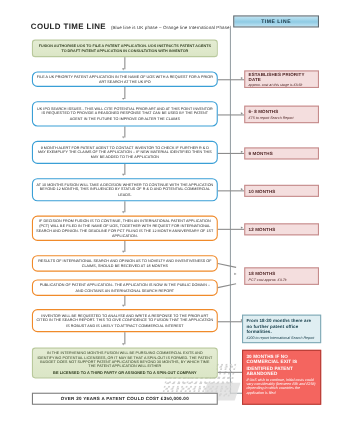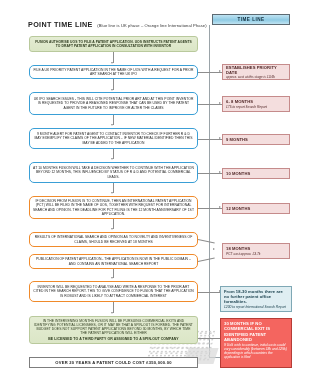--- a/index.html
+++ b/index.html
@@ -125,21 +125,21 @@
     position:absolute;left:186px;top:348px;width:30px;height:16px;
     background:#d8d8d8;opacity:.7;transform:skewX(-18deg);
   }
 </style>
 </head>
 <body>
 
 <div class="page">
 
   <div class="title">
-    <span class="main">POINT TIME LINE</span>
+    <span class="main">COULD TIME LINE</span>
     <span class="sub">(Blue line is UK phase – Orange line International Phase)</span>
   </div>
 
   <div class="tl-header">
     <span>TIME LINE</span>
   </div>
   <div class="tl-axis"></div>
   <div class="tl-axis-foot"></div>
 
   <div class="box green" style="left:29px;top:36px;width:169px;height:16px;">

